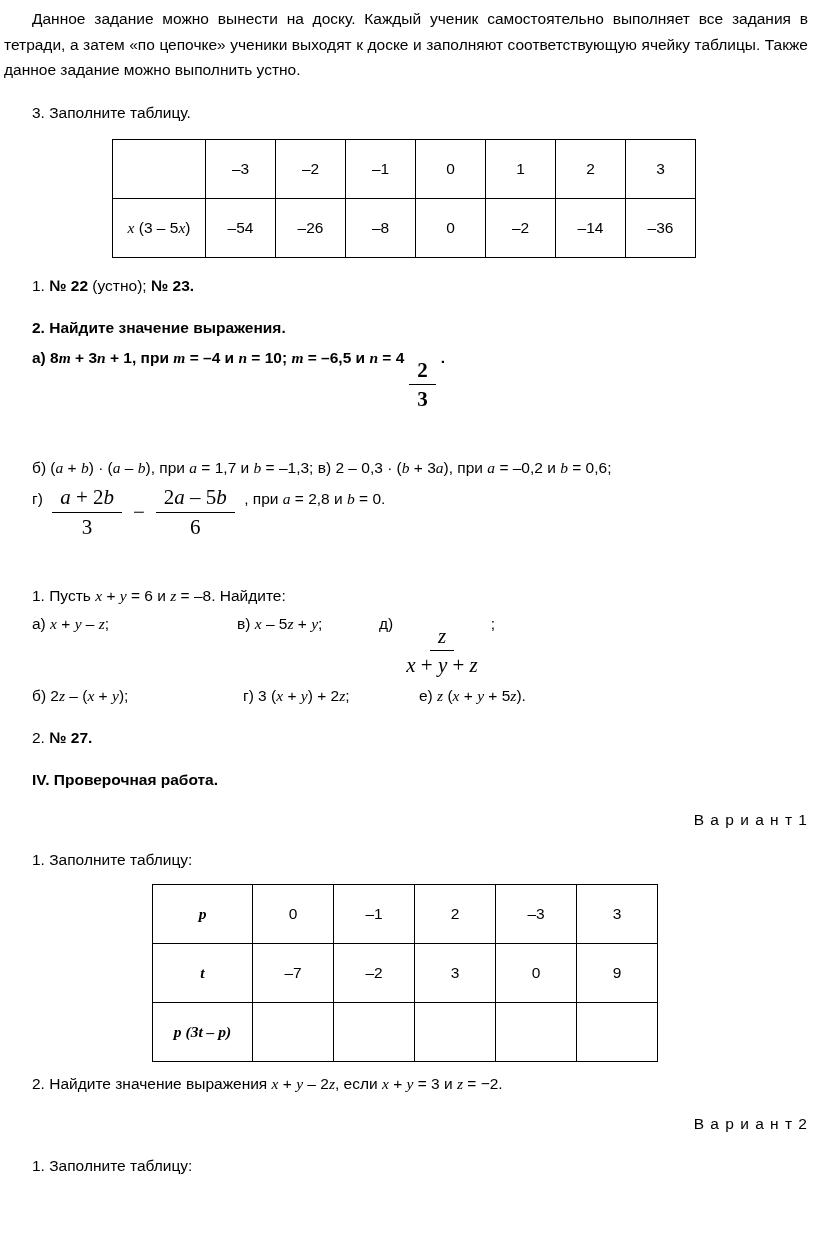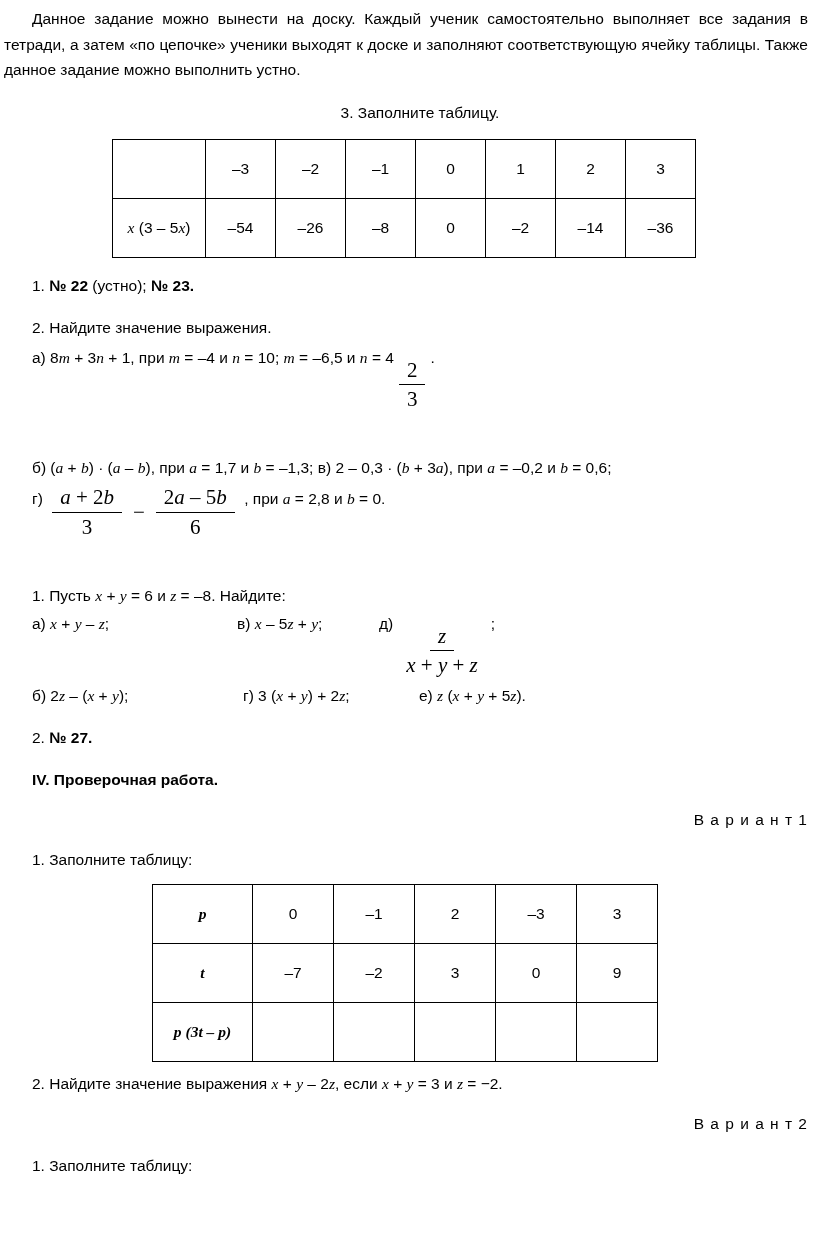--- a/index.html
+++ b/index.html
@@ -4,22 +4,22 @@
 <style>
   html,body { margin:0; padding:0; background:#ffffff; }
   .page {
     width:816px; min-height:1233px; box-sizing:border-box;
     padding:6px 8px 0 4px;
     font-family:"Liberation Sans", sans-serif;
     font-size:15.5px; color:#000; line-height:1.55;
   }
   .p-justify { text-align:justify; text-indent:28px; margin:0 0 18px 0; line-height:1.65; }
   .line { margin-left:28px; }
-  .mb18 { margin-bottom:18px; } .mb16 { margin-bottom:16px; } .mb14 { margin-bottom:14px;text-align:center; }
-  .mb12 { margin-bottom:12px; } .mb10 { margin-bottom:10px; } .mb6 { margin-bottom:6px; }
+  .mb18 { margin-bottom:18px; } .mb16 { margin-bottom:16px; } .mb14 { margin-bottom:14px; }
+  .mb12 { margin-bottom:12px; } .mb10 { margin-bottom:10px; } .mb6 { margin-bottom:6px;font-weight:bold; }
   .mb4 { margin-bottom:4px;margin-top:44px; } .mb2 { margin-bottom:6px; }
   .it { font-family:"Liberation Serif", serif; font-style:italic; }
   .bd { font-weight:bold; }
   .bold-line { font-weight:bold; }
   .center { text-align:right; letter-spacing:1px; }
   table { border-collapse:collapse; }
   td {
     border:1px solid #000; height:54px; text-align:center; vertical-align:middle;
     font-size:15.5px; padding:2px 4px;
   }

